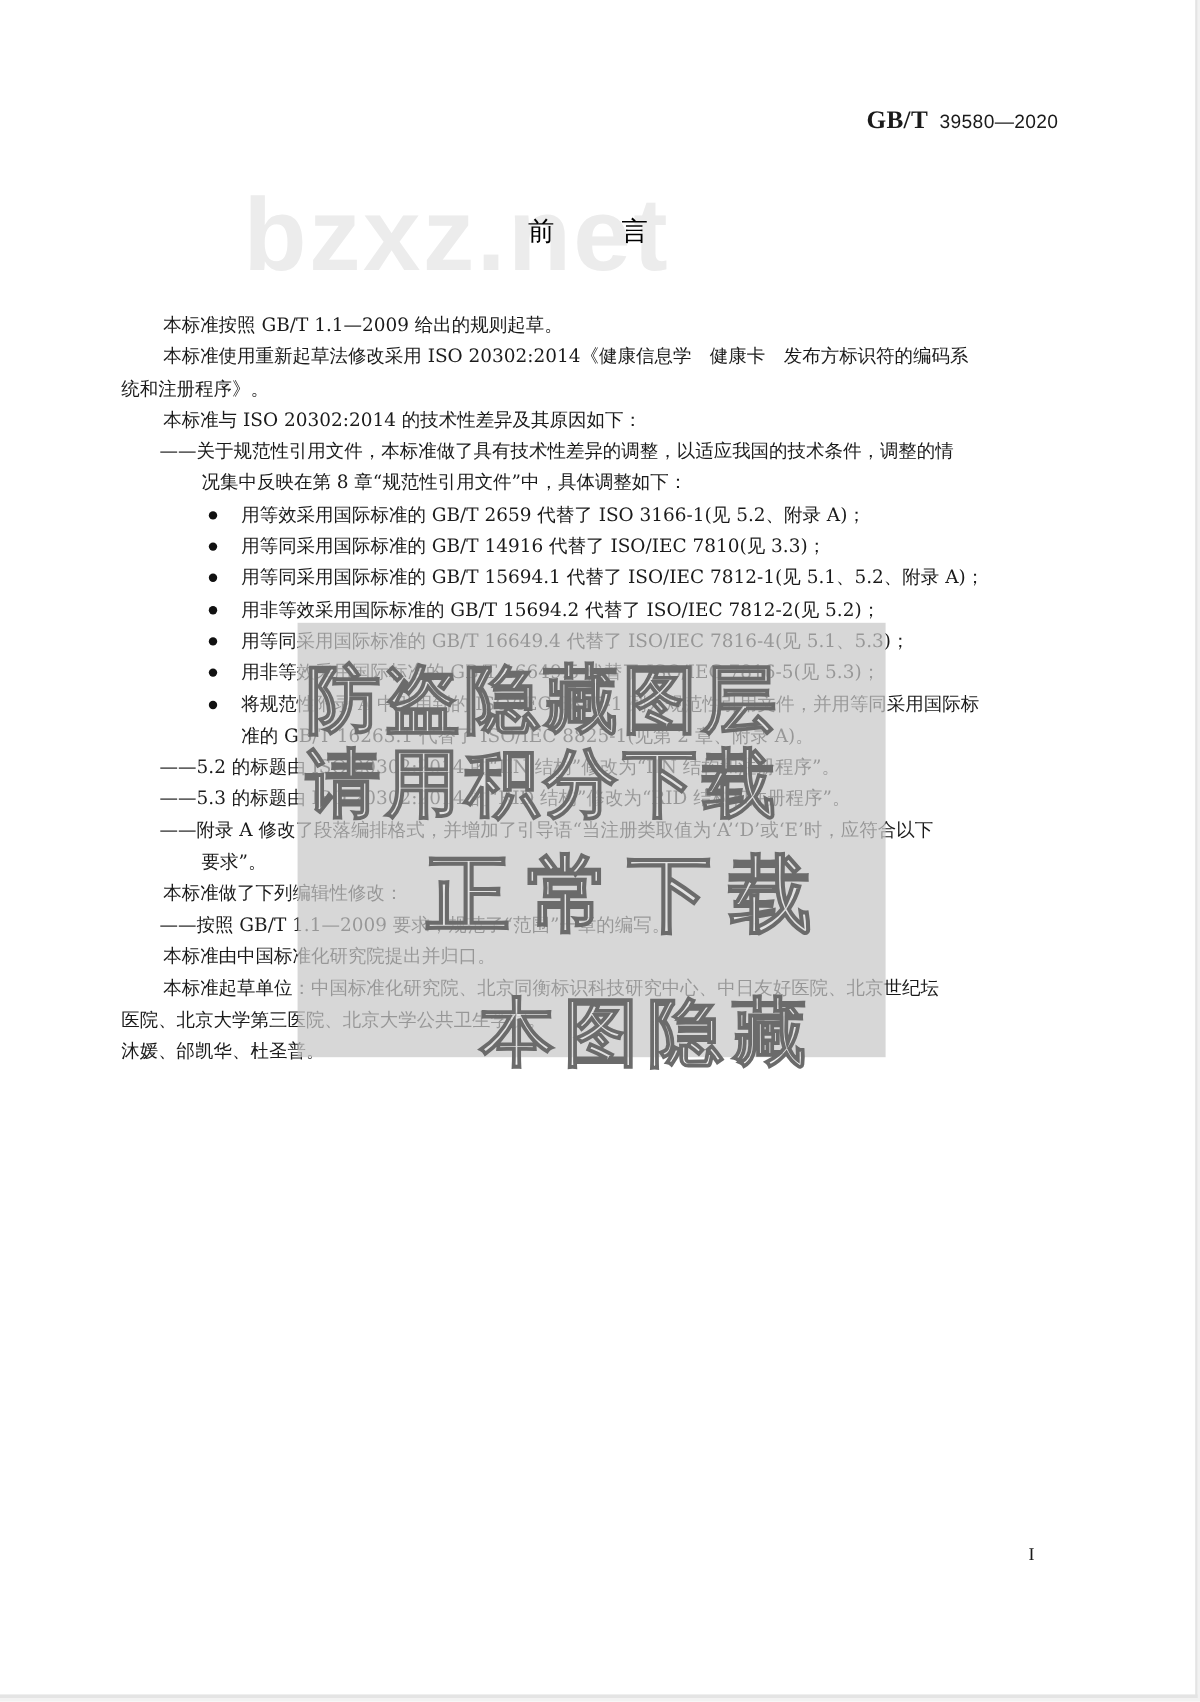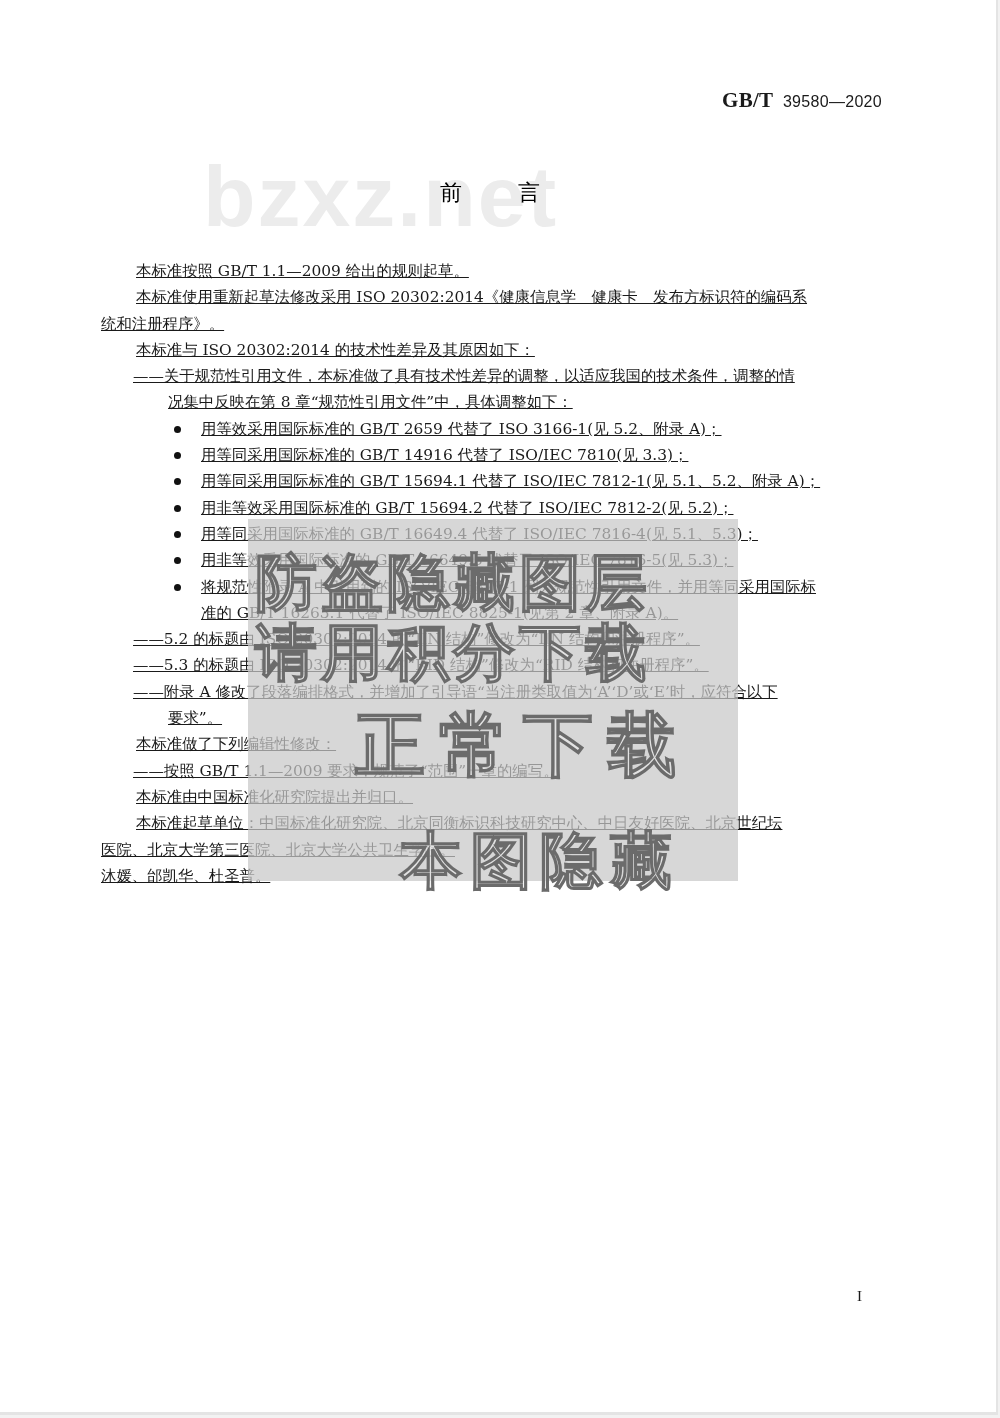--- a/index.html
+++ b/index.html
@@ -19,21 +19,21 @@
   .wm-site {
     position: absolute; left: 203px; top: 126px; font-family: "Liberation Sans", sans-serif;
     font-weight: bold; font-size: 86px; color: #ececec; letter-spacing: 2px; line-height: 1; margin-top: 27px;
   }
   .title {
     position: absolute; left: 440px; top: 178px; font-size: 22px; letter-spacing: 0;
     font-family: "DejaVu Sans", sans-serif; color: #000000;
   }
   .title span.gap { display: inline-block; width: 56px; }
   .body-text { position: absolute; left: 136px; top: 258px; width: 752px; font-size: 15.4px; line-height: 26.3px; }
-  .line { height: 26.3px; white-space: nowrap; overflow: visible; text-decoration: underline; }
+  .line { height: 26.3px; white-space: nowrap; overflow: visible; }
   .l0 { padding-left: 0; }
   .lneg { margin-left: -35px; }
   .ldash-cont { padding-left: 32px; }
   .lbul { padding-left: 37px; position: relative; }
   .lbul .dot { position: absolute; left: 38px; top: 10px; width: 7px; height: 7px; border-radius: 50%; background: #111; }
   .lbul .txt { padding-left: 28px; }
   .lbul-cont { padding-left: 65px; }
   .overlay {
     position: absolute; left: 248px; top: 519px; width: 490px; height: 362px;
     background: rgba(200,200,200,0.72);

